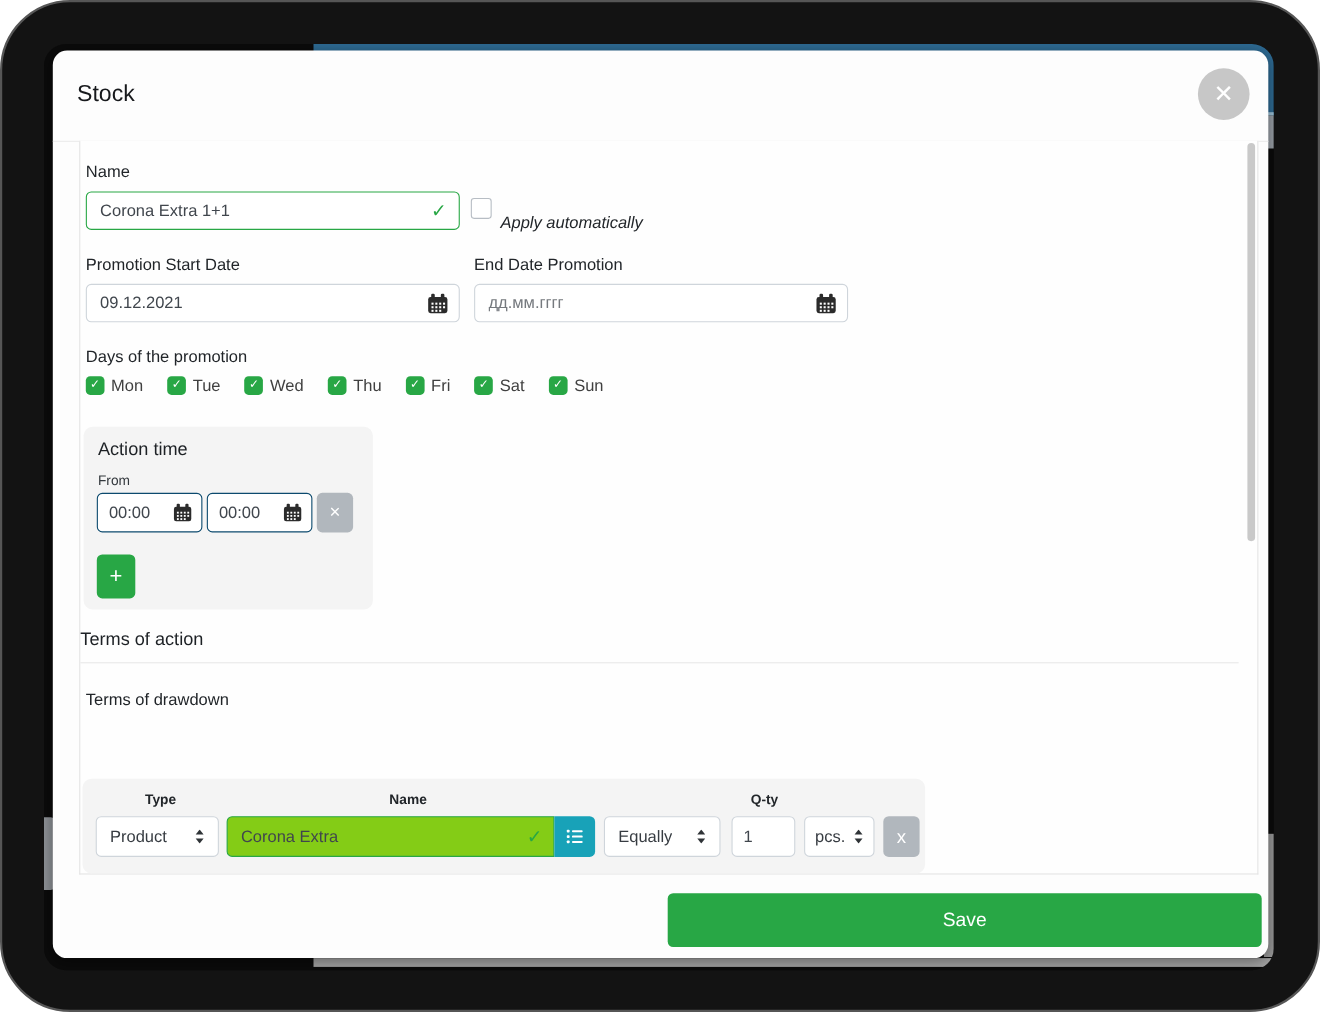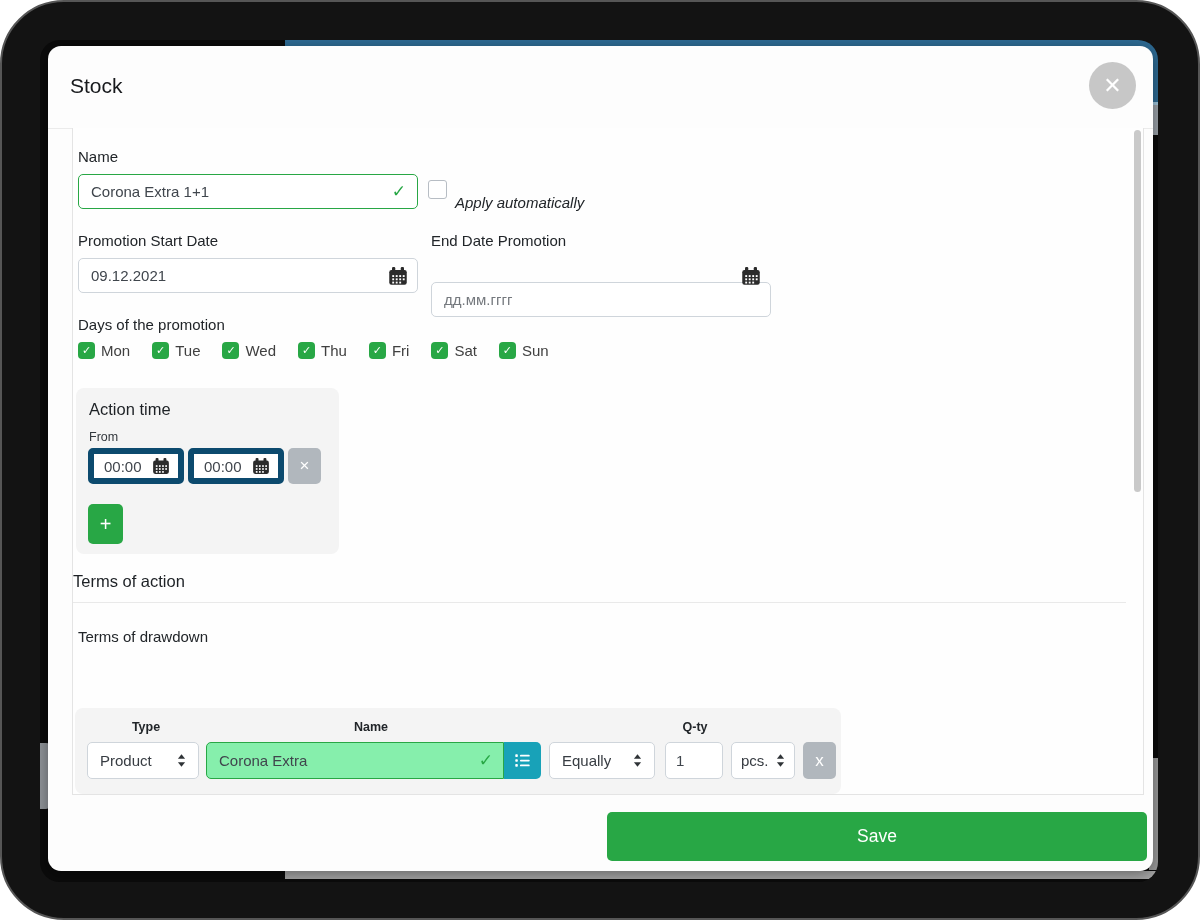--- a/index.html
+++ b/index.html
@@ -40,31 +40,31 @@
   .daychk{display:flex;align-items:center;cursor:pointer;}
   .cb-on{width:17px;height:17px;border-radius:4px;background:#28a745;display:inline-flex;align-items:center;justify-content:center;}
   .cb-on span{color:#fff;font-size:11px;font-weight:700;line-height:1;}
   .daychk .dlbl{margin-left:6px;font-size:15px;color:#404040;}
   .days{display:flex;gap:22px;}
 
   .card{background:#f4f4f4;border-radius:8px;}
   .sm-lbl{font-size:12.5px;color:#33383d;white-space:nowrap;}
   .sm-bold{font-size:12.5px;font-weight:700;color:#212529;white-space:nowrap;}
 
-  .timewrap{box-sizing:border-box;width:96px;height:36px;border:6px solid #0c4a6e;border-radius:5px;background:#fff;display:flex;align-items:center;justify-content:space-between;padding:0 8px 0 10px;}
+  .timewrap{box-sizing:border-box;width:96px;height:36px;border:1px solid #0c4a6e;border-radius:5px;background:#fff;display:flex;align-items:center;justify-content:space-between;padding:0 8px 0 10px;}
   .timewrap input{border:none;outline:none;width:46px;font-family:inherit;font-size:15px;color:#40464d;padding:0;background:transparent;}
 
   .xbtn{box-sizing:border-box;width:33px;height:36px;border:none;border-radius:5px;background:#b1b7bd;color:#fff;font-size:17px;font-family:inherit;cursor:pointer;display:flex;align-items:center;justify-content:center;padding:0;}
   .plusbtn{box-sizing:border-box;width:35px;height:40px;border:none;border-radius:5px;background:#28a745;color:#fff;font-size:20px;font-family:inherit;cursor:pointer;display:flex;align-items:center;justify-content:center;padding:0;}
 
   .select{box-sizing:border-box;height:37px;border:1px solid #cfd5db;border-radius:5px;background:#fff;display:flex;align-items:center;justify-content:space-between;padding:0 12px;cursor:pointer;}
   .select .sel-text{font-size:15px;color:#373c42;white-space:nowrap;overflow:hidden;}
   .divider{height:1px;background:#e9e9e9;}
 
-  .grp-input{box-sizing:border-box;position:absolute;left:0;top:0;width:298px;height:37px;border:1px solid #28a745;border-radius:5px 0 0 5px;background:#86efac;font-family:inherit;font-size:15px;color:#40464d;padding:0 44px 0 12px;outline:none;}
+  .grp-input{box-sizing:border-box;position:absolute;left:0;top:0;width:298px;height:37px;border:1px solid #28a745;border-radius:5px 0 0 5px;background:#84cc16;font-family:inherit;font-size:15px;color:#40464d;padding:0 44px 0 12px;outline:none;}
   .listbtn{position:absolute;left:298px;top:0;width:37px;height:37px;border:none;border-radius:0 5px 5px 0;background:#18a2b8;cursor:pointer;display:flex;align-items:center;justify-content:center;padding:0;}
 
   .footbtn{box-sizing:border-box;height:49px;border:none;border-radius:5px;color:#fff;font-size:17.5px;font-family:inherit;cursor:pointer;}
   .del{background:#dc3545;}
   .sav{background:#28a745;}
 
   svg{display:block;}
 </style>
 </head>
 <body>
@@ -116,21 +116,21 @@
                   <rect x="3.4" y="12.5" width="1.5" height="1.5"></rect>
                     <rect x="6.2" y="12.5" width="1.5" height="1.5"></rect>
                     <rect x="9.0" y="12.5" width="1.5" height="1.5"></rect>
                 </g>
               </svg>
             </span>
           </div>
 
           <div class="abs lbl" style="left:358px;top:104px;">End Date Promotion</div>
           <div class="abs" style="left:358px;top:130px;width:340px;height:35px;">
-            <input class="txt" style="width: 340px; margin-top: 24px;" placeholder="дд.мм.гггг">
+            <input class="txt" style="width: 340px;" placeholder="дд.мм.гггг">
             <span class="abs cal" style="right:10px;top:8px;">
               <svg width="20" height="20" viewBox="0 0 16 16" fill="#2b2b2b">
                 <rect x="3.2" y="0.8" width="2.6" height="4.6" rx="0.9"></rect>
                 <rect x="10.2" y="0.8" width="2.6" height="4.6" rx="0.9"></rect>
                 <rect x="1" y="3.2" width="14" height="11.8" rx="1.8"></rect>
                 <g fill="#ffffff">
                   <rect x="3.4" y="7.3" width="1.5" height="1.5"></rect>
                     <rect x="6.2" y="7.3" width="1.5" height="1.5"></rect>
                     <rect x="9.0" y="7.3" width="1.5" height="1.5"></rect>
                     <rect x="11.8" y="7.3" width="1.5" height="1.5"></rect>

